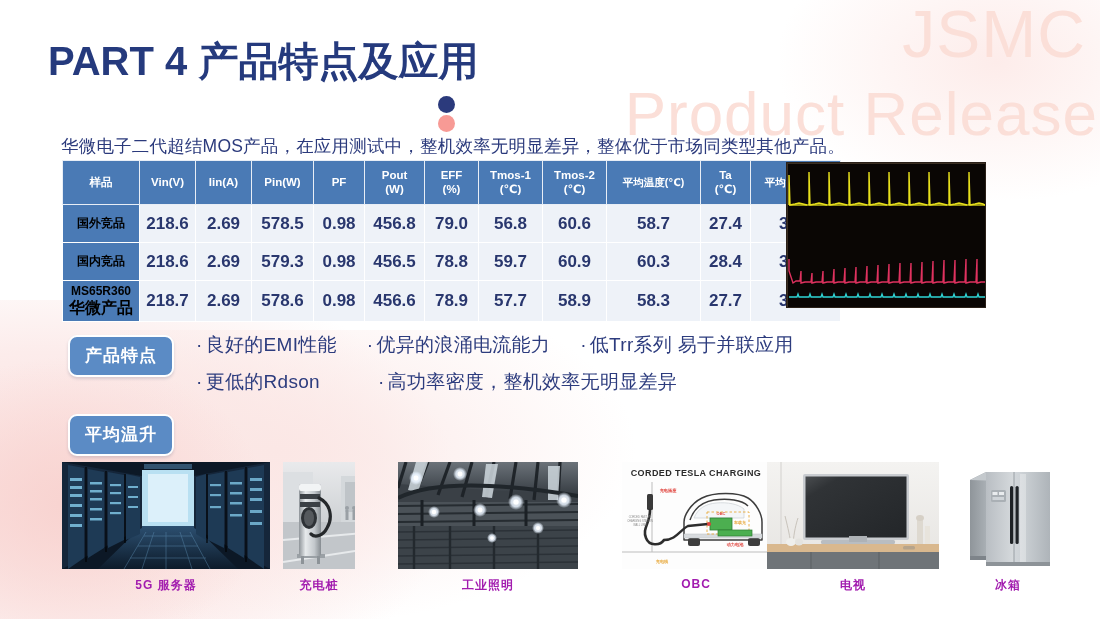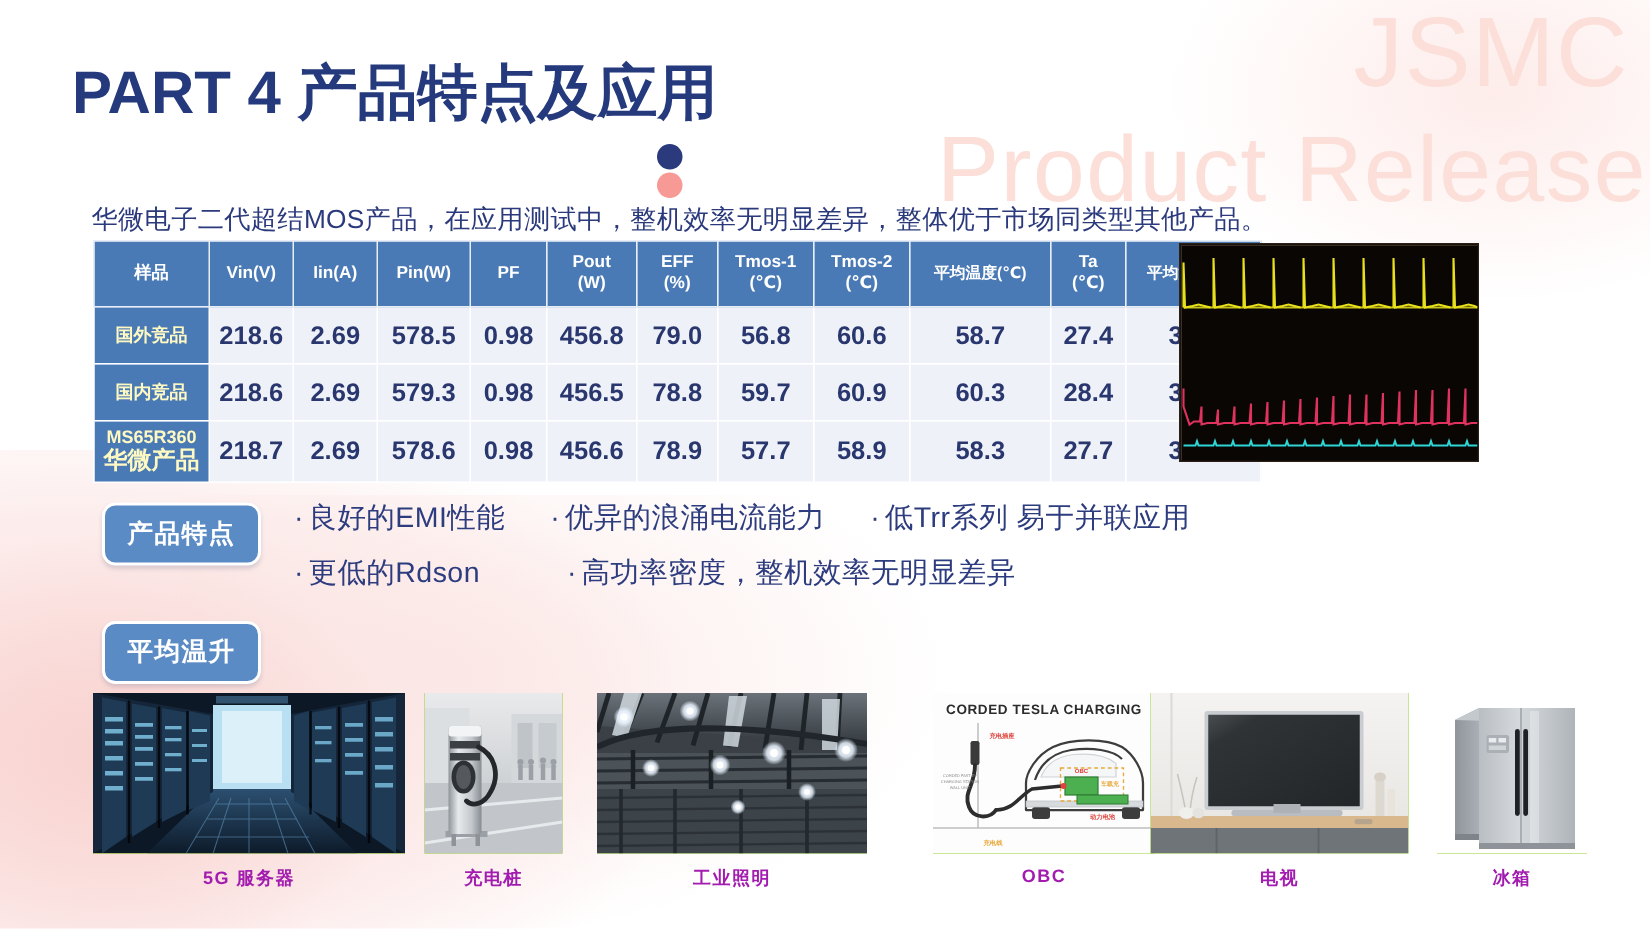--- a/index.html
+++ b/index.html
@@ -112,21 +112,21 @@
     font-size: 17px;
     font-weight: bold;
     text-align: center;
     padding: 6px 1px;
     border: 1px solid #ffffff;
     height: 38px;
     vertical-align: middle;
   }
   table.data td.rowhead {
     background: #4a7ab5;
-    color: #fef9c3;
+    color: #000000;
     font-size: 12px;
     line-height: 1.15;
     font-weight: bold;
     padding: 4px 2px;
   }
   table.data td.rowhead .sub { display: block; font-size: 16px; }
   col.c0 { width: 77px; }
   col.c1, col.c2 { width: 56px; }
   col.c3 { width: 62px; }
   col.c4 { width: 51px; }
@@ -202,21 +202,21 @@
     margin-top: 8px;
     font-size: 12px;
     font-weight: bold;
     color: #a21caf;
     letter-spacing: 1px;
     white-space: nowrap;
   }
   .app svg { display: block; }
 
   .a0 { left: 62px;  top: 0; width: 208px; }
-  .a1 { left: 283px; top: 0; width: 92px; }
+  .a1 { left: 283px; top: 0; width: 72px; }
   .a2 { left: 398px; top: 0; width: 180px; }
   .a3 { left: 622px; top: 0; width: 148px; }
   .a4 { left: 767px; top: 0; width: 172px; }
   .a5 { left: 958px; top: 0; width: 100px; }
 </style>
 </head>
 <body>
 
 <div class="bg-layer">
   <div class="bloom-tr"></div>

